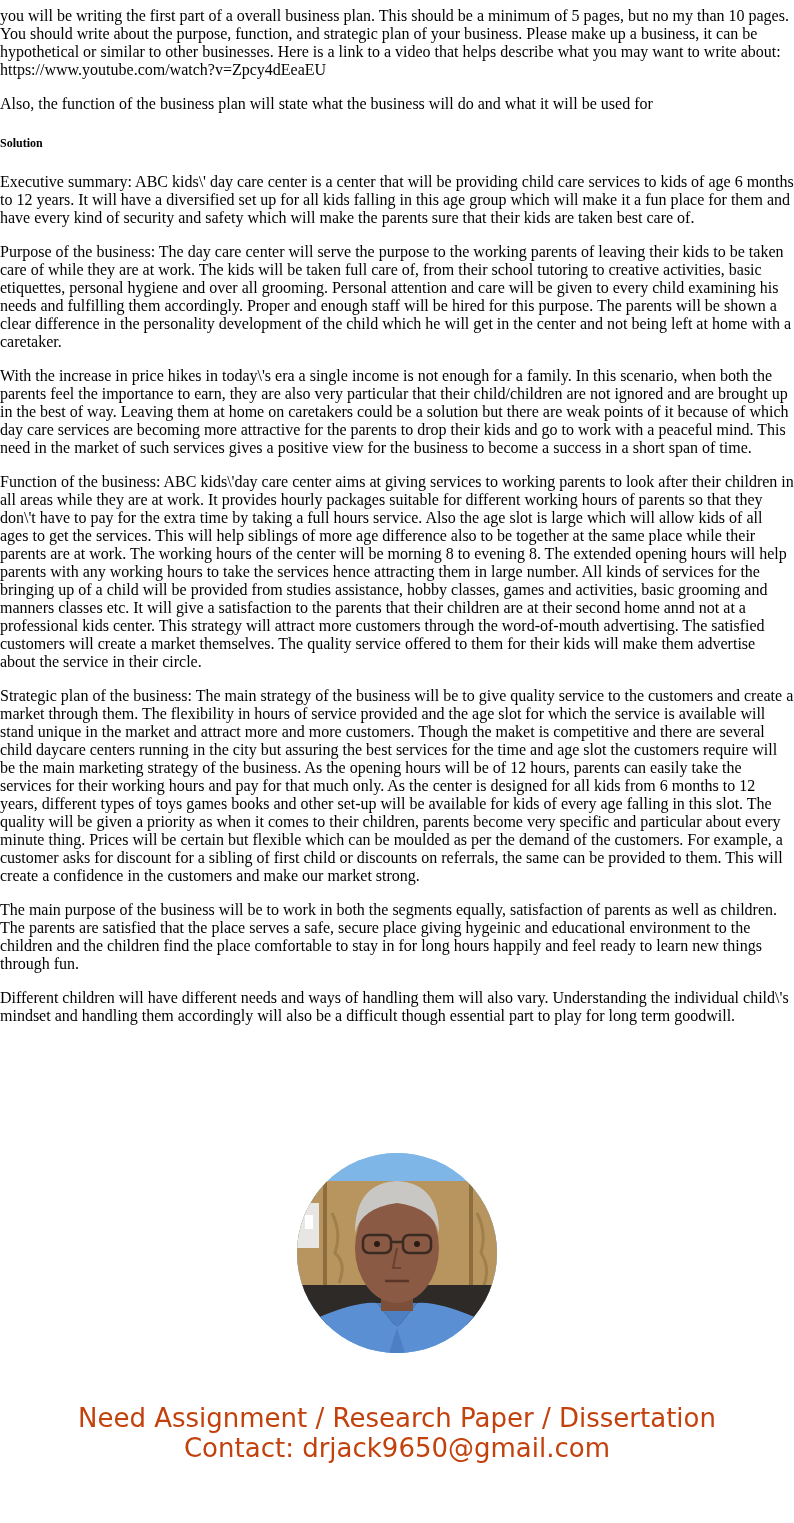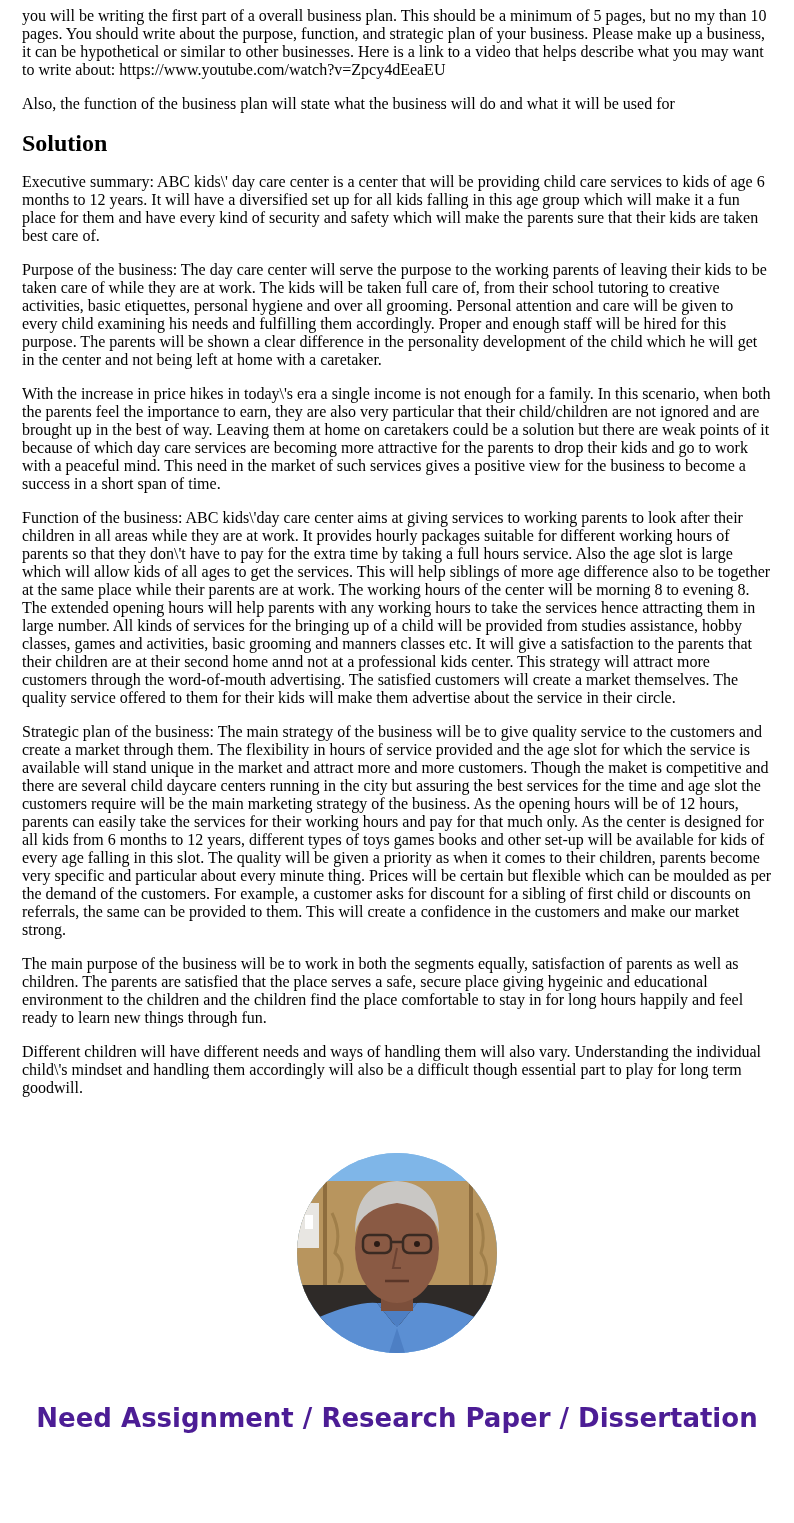--- a/index.html
+++ b/index.html
@@ -11,32 +11,32 @@
       width: 794px;
       height: 1523px;
       overflow: hidden;
       color: #000000;
       font-family: "Liberation Serif", serif;
       font-size: 16px;
       line-height: 18px;
       position: relative;
     }
     .content {
-      padding: 0 22px;
+      padding: 0 0;
     }
     .question p,
     .solution p {
       margin: 0 0 16px 0;
     }
     .question p:first-child {
       margin-top: 7px;
     }
     h3.solution-heading {
       font-family: "Liberation Serif", serif;
-      font-size: 24px;
+      font-size: 12px;
       font-weight: bold;
       margin: 19px 0 19px 0;
       line-height: 22px;
     }
     .avatar-wrap {
       position: absolute;
       left: 297px;
       top: 1153px;
       width: 200px;
       height: 200px;
@@ -52,24 +52,24 @@
     .avatar svg {
       display: block;
     }
     .promo {
       position: absolute;
       left: 0;
       top: 1403px;
       width: 794px;
       text-align: center;
       font-family: "DejaVu Sans", sans-serif;
-      font-weight: bold;
+      font-weight: normal;
       font-size: 26px;
       line-height: 30px;
-      color: #4c1d95;
+      color: #c2410c;
     }
     .promo div {
       margin: 0;
     }
   </style>
 </head>
 <body>
 
 <div class="content">
   <div class="question">
@@ -122,13 +122,14 @@
       <circle cx="120" cy="91" r="3" fill="#2a1a14"></circle>
 
       <path d="M100 95 L96 115 L104 115" stroke="#6b4232" stroke-width="2" fill="none"></path>
       <line x1="88" y1="128" x2="112" y2="128" stroke="#5a3628" stroke-width="2.5"></line>
     </svg>
   </div>
 </div>
 
 <div class="promo">
   <div>Need Assignment / Research Paper / Dissertation</div>
+  <div>Contact: drjack9650@gmail.com</div>
 </div>
 
 </body></html>

